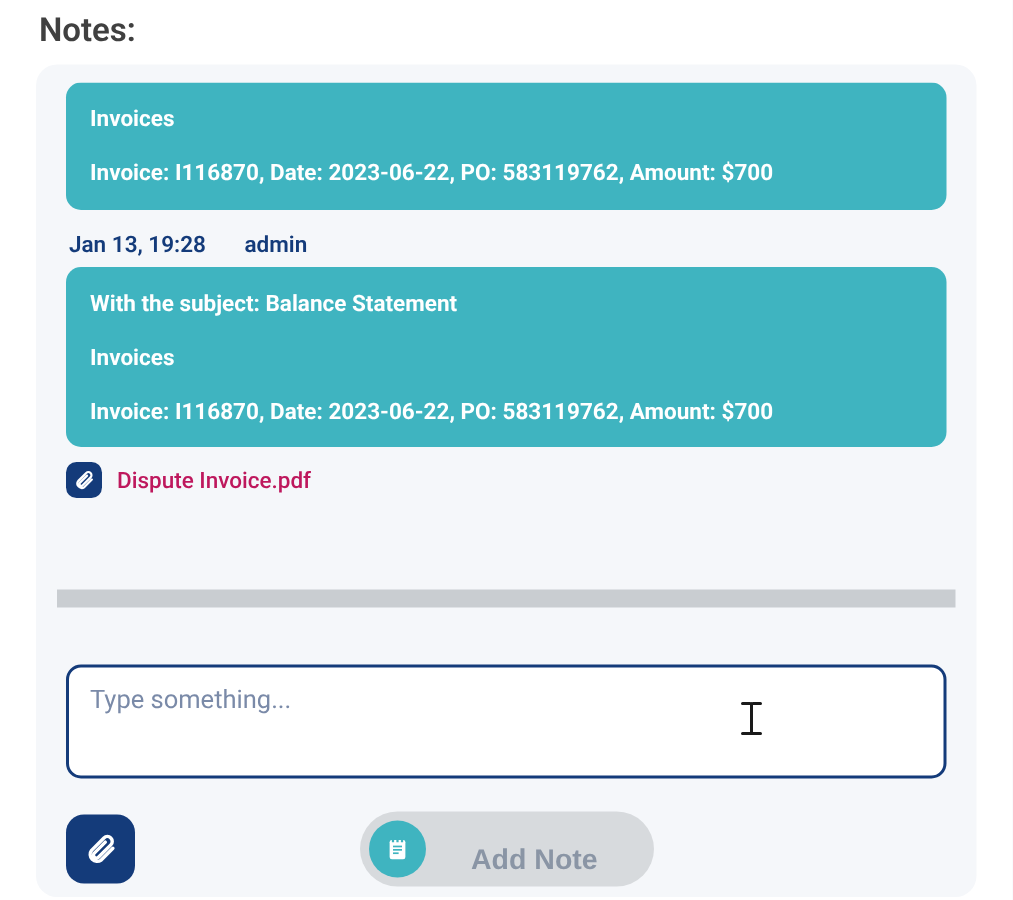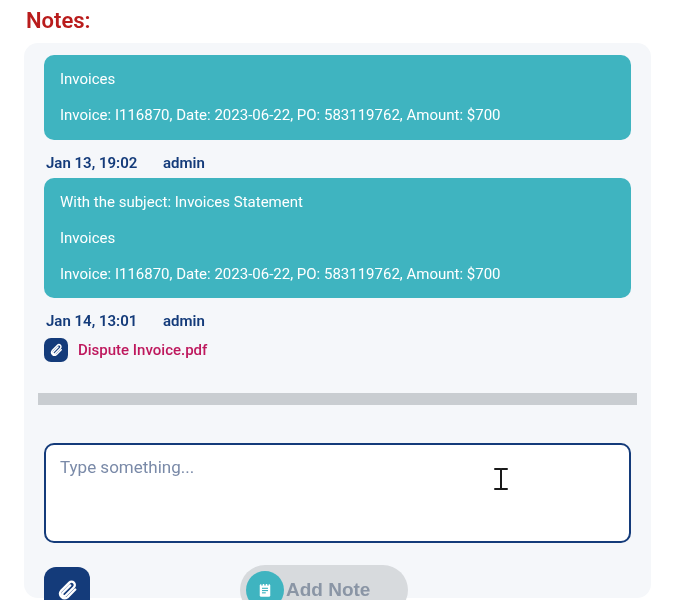--- a/index.html
+++ b/index.html
@@ -4,21 +4,21 @@
 <style>
   * { box-sizing: border-box; margin: 0; padding: 0; }
   body {
     font-family: -apple-system, BlinkMacSystemFont, "Segoe UI", Roboto, sans-serif;
     background: #ffffff;
     width: 675px;
     height: 600px;
     overflow: hidden;
   }
   .notes-header {
-    color: #b91c1c;
+    color: #404040;
     font-size: 22px;
     font-weight: 600;
     padding: 8px 26px 10px;
   }
   .notes-panel {
     margin: 0 24px 0 24px;
     background: #f5f7fa;
     border-radius: 14px;
     padding: 12px 14px 20px 14px;
     position: relative;
@@ -30,21 +30,21 @@
     position: relative;
   }
   .note-bubble {
     background: #3fb4c0;
     color: #ffffff;
     border-radius: 10px;
     padding: 14px 16px;
     margin: 0 6px 8px 6px;
     font-size: 15px;
     line-height: 1.35;
-    font-weight: 400;
+    font-weight: 700;
   }
   .note-bubble .section-gap { height: 16px; }
   .note-meta {
     color: #143b7a;
     font-size: 15px;
     font-weight: 600;
     padding: 6px 8px 6px 8px;
   }
   .note-meta .user { margin-left: 22px; }
   .attachment-row {
@@ -76,21 +76,21 @@
     height: 14px;
     background: #c9cdd1;
     border-radius: 2px;
   }
   .composer {
     margin-top: 38px;
     padding: 0 6px;
   }
   .note-input {
     width: 100%;
-    height: 100px;
+    height: 76px;
     border: 2px solid #143b7a;
     border-radius: 10px;
     padding: 12px 14px;
     font-size: 17px;
     color: #333;
     font-family: inherit;
     resize: none;
     outline: none;
     background: #ffffff;
   }
@@ -108,22 +108,22 @@
     border-radius: 12px;
     border: none;
     display: flex;
     align-items: center;
     justify-content: center;
     cursor: pointer;
   }
   .attach-btn svg { width: 22px; height: 22px; }
   .add-note-btn {
     display: flex;
-    align-items: center;
-    gap: 2px;
+    align-items: flex-end;
+    gap: 30px;
     background: #d7dadd;
     border: none;
     border-radius: 26px;
     padding: 6px 38px 6px 6px;
     cursor: pointer;
   }
   .add-note-icon {
     width: 38px;
     height: 38px;
     background: #3fb4c0;
@@ -154,35 +154,31 @@
 
   <div class="notes-scroll">
 
     <div class="note-bubble">
       <div>Invoices</div>
       <div class="section-gap"></div>
       <div>Invoice: I116870, Date: 2023-06-22, PO: 583119762, Amount: $700</div>
     </div>
 
     <div class="note-meta">
-      <span>Jan 13, 19:02</span>
+      <span>Jan 13, 19:28</span>
       <span class="user">admin</span>
     </div>
     <div class="note-bubble">
-      <div>With the subject: Invoices Statement</div>
+      <div>With the subject: Balance Statement</div>
       <div class="section-gap"></div>
       <div>Invoices</div>
       <div class="section-gap"></div>
       <div>Invoice: I116870, Date: 2023-06-22, PO: 583119762, Amount: $700</div>
     </div>
 
-    <div class="note-meta">
-      <span>Jan 14, 13:01</span>
-      <span class="user">admin</span>
-    </div>
     <div class="attachment-row">
       <span class="attach-chip">
         <svg viewBox="0 0 24 24" fill="none" stroke="#ffffff" stroke-width="2.5" stroke-linecap="round" stroke-linejoin="round">
           <path d="M21 11.5l-8.5 8.5a5 5 0 0 1-7-7l9-9a3.5 3.5 0 0 1 5 5l-9 9a2 2 0 0 1-3-3l8-8"></path>
         </svg>
       </span>
       <span class="attach-name">Dispute Invoice.pdf</span>
     </div>
 
     <div class="scroll-track">

